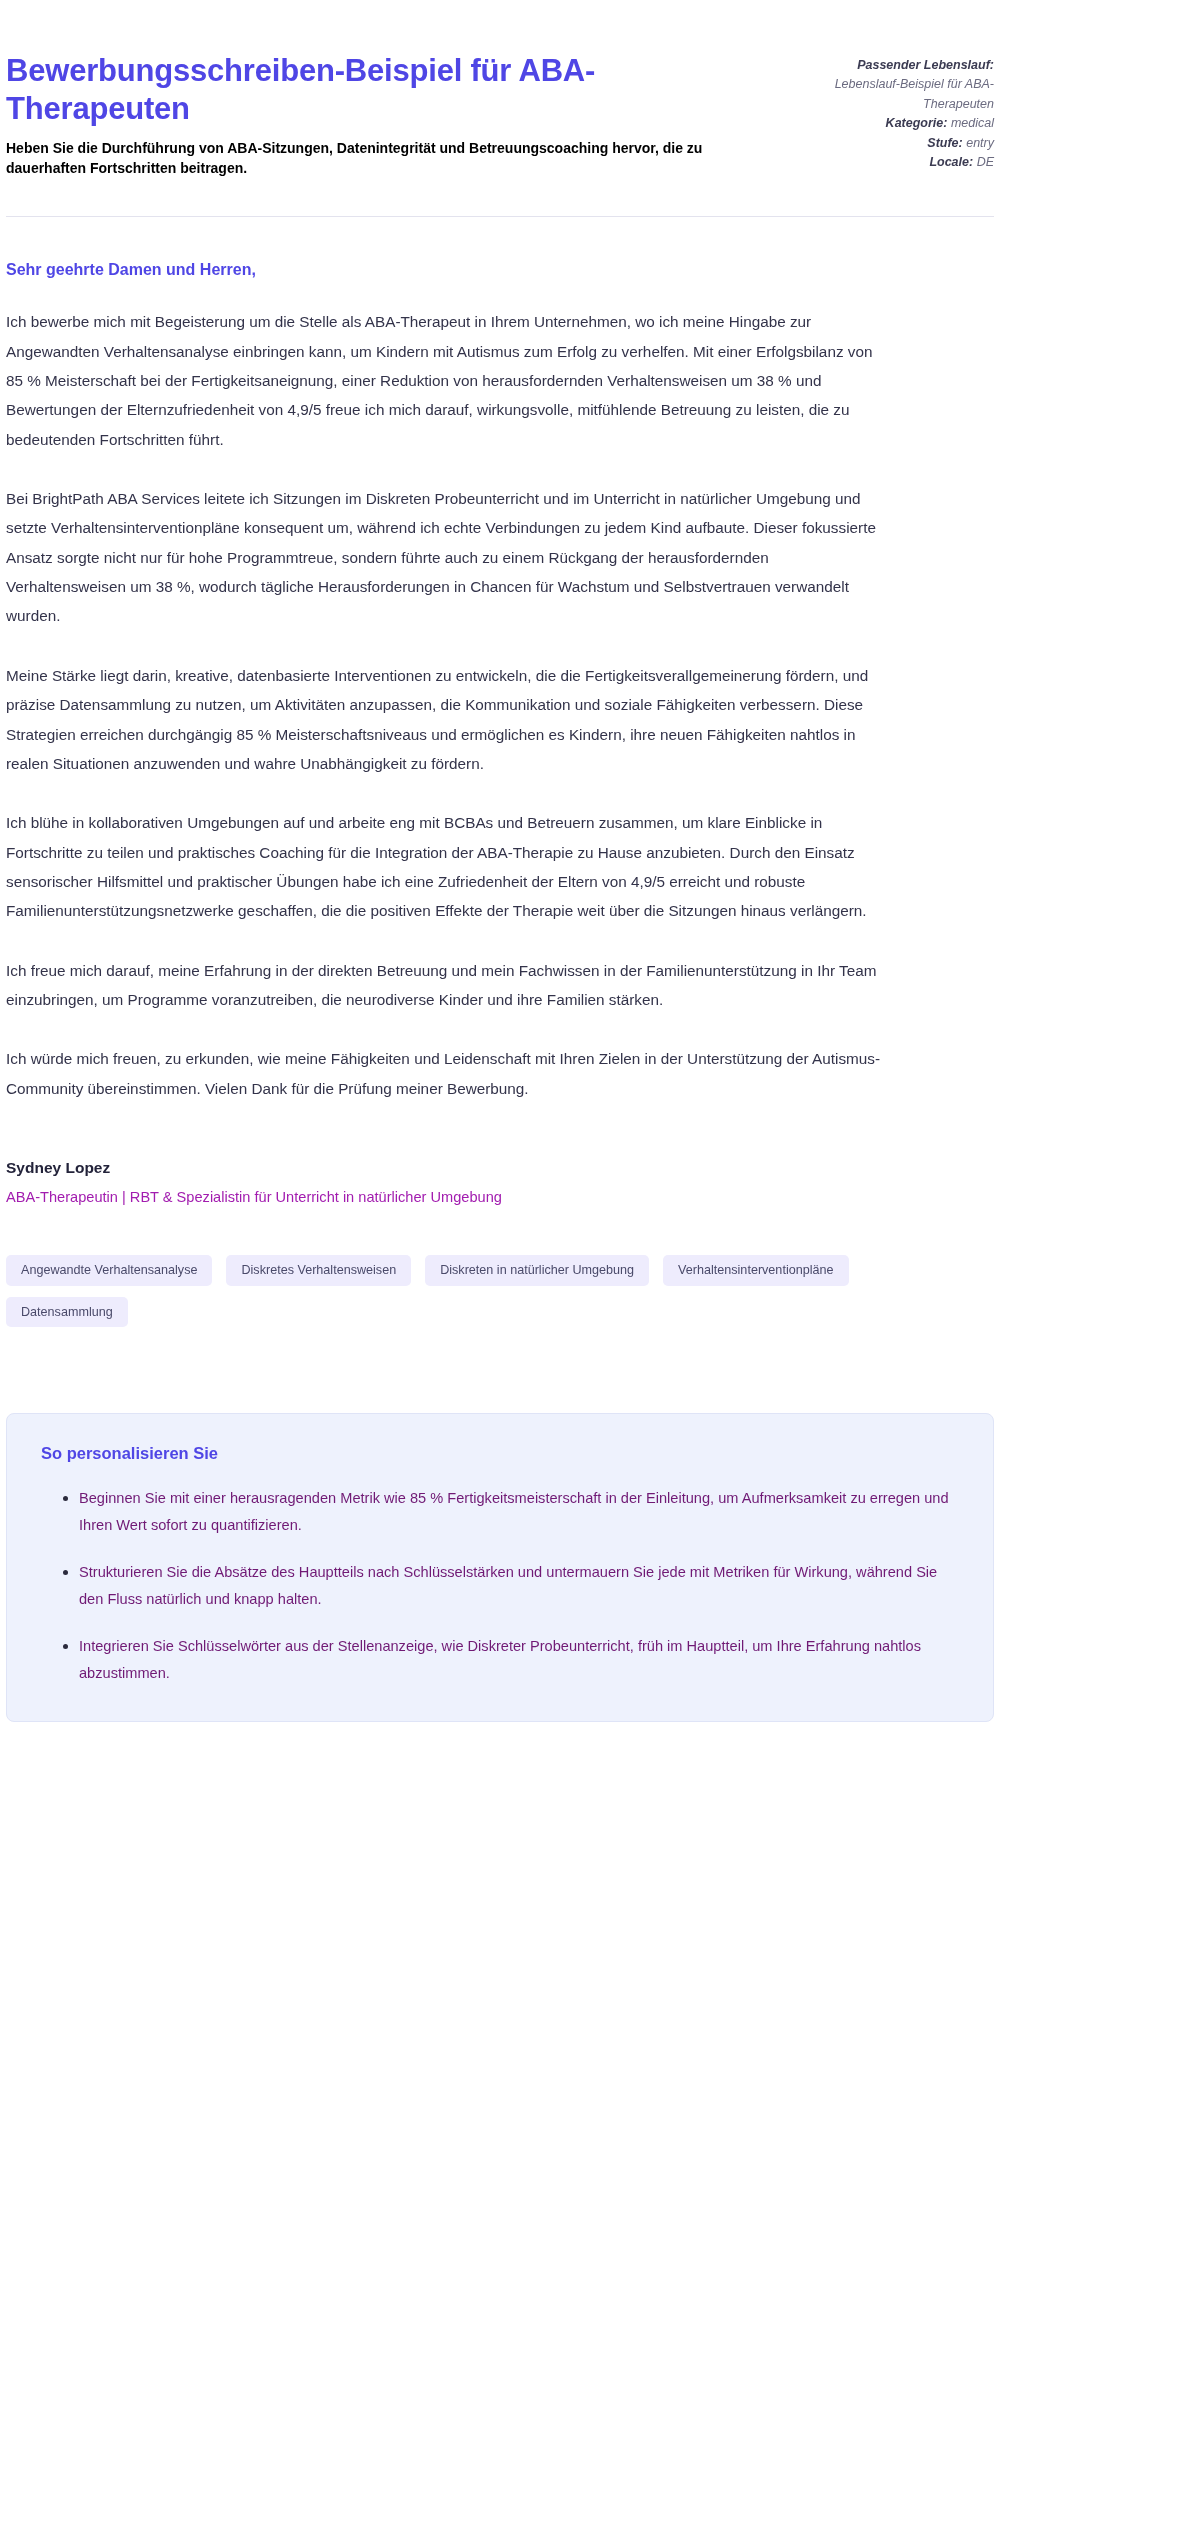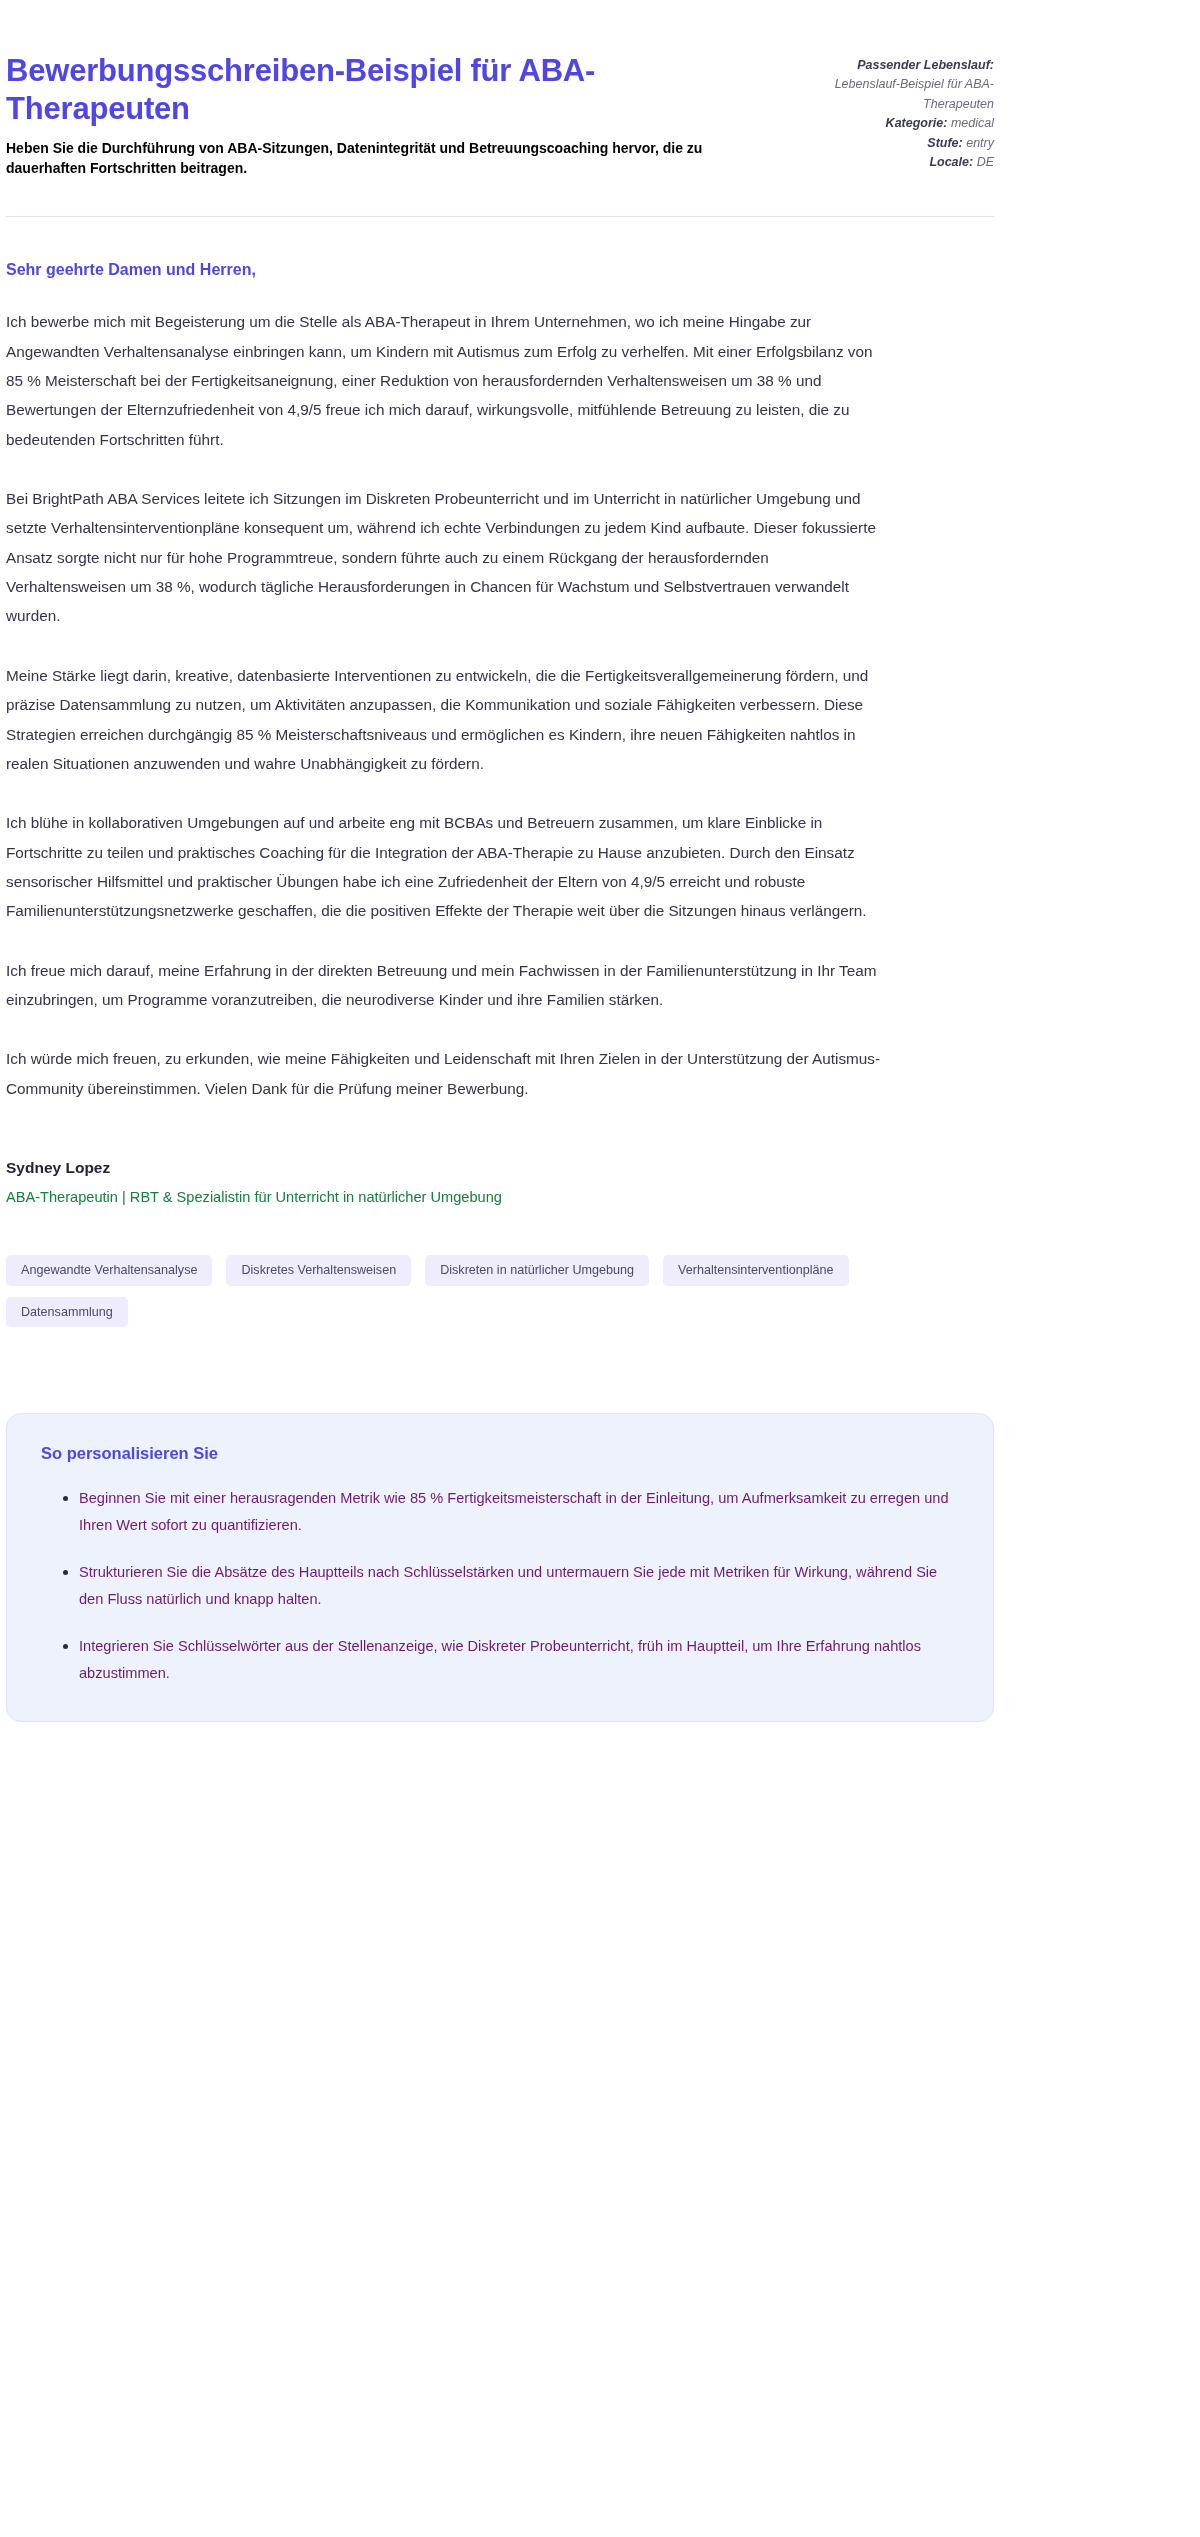--- a/index.html
+++ b/index.html
@@ -90,21 +90,21 @@
     margin-top: 56px;
   }
   .sig-name {
     font-size: 15.5px;
     font-weight: bold;
     color: #23233a;
     margin: 0 0 12px 0;
   }
   .sig-role {
     font-size: 14.6px;
-    color: #15803d;
+    color: #a21caf;
     margin: 0;
   }
 
   
   .tags {
     margin-top: 50px;
     display: flex;
     flex-wrap: wrap;
     gap: 11px 14px;
     max-width: 880px;
@@ -118,21 +118,21 @@
     padding: 9px 15px;
     white-space: nowrap;
     line-height: 1;
   }
 
   
   .tips {
     margin: 86px 6px 0 6px;
     background: #eef2fd;
     border: 1px solid #dfe4f7;
-    border-radius: 15px;
+    border-radius: 8px;
     padding: 30px 34px 34px 34px;
   }
   .tips-title {
     font-size: 16.5px;
     font-weight: bold;
     color: #4f46e5;
     margin: 0 0 22px 0;
   }
   .tips-list {
     margin: 0;

